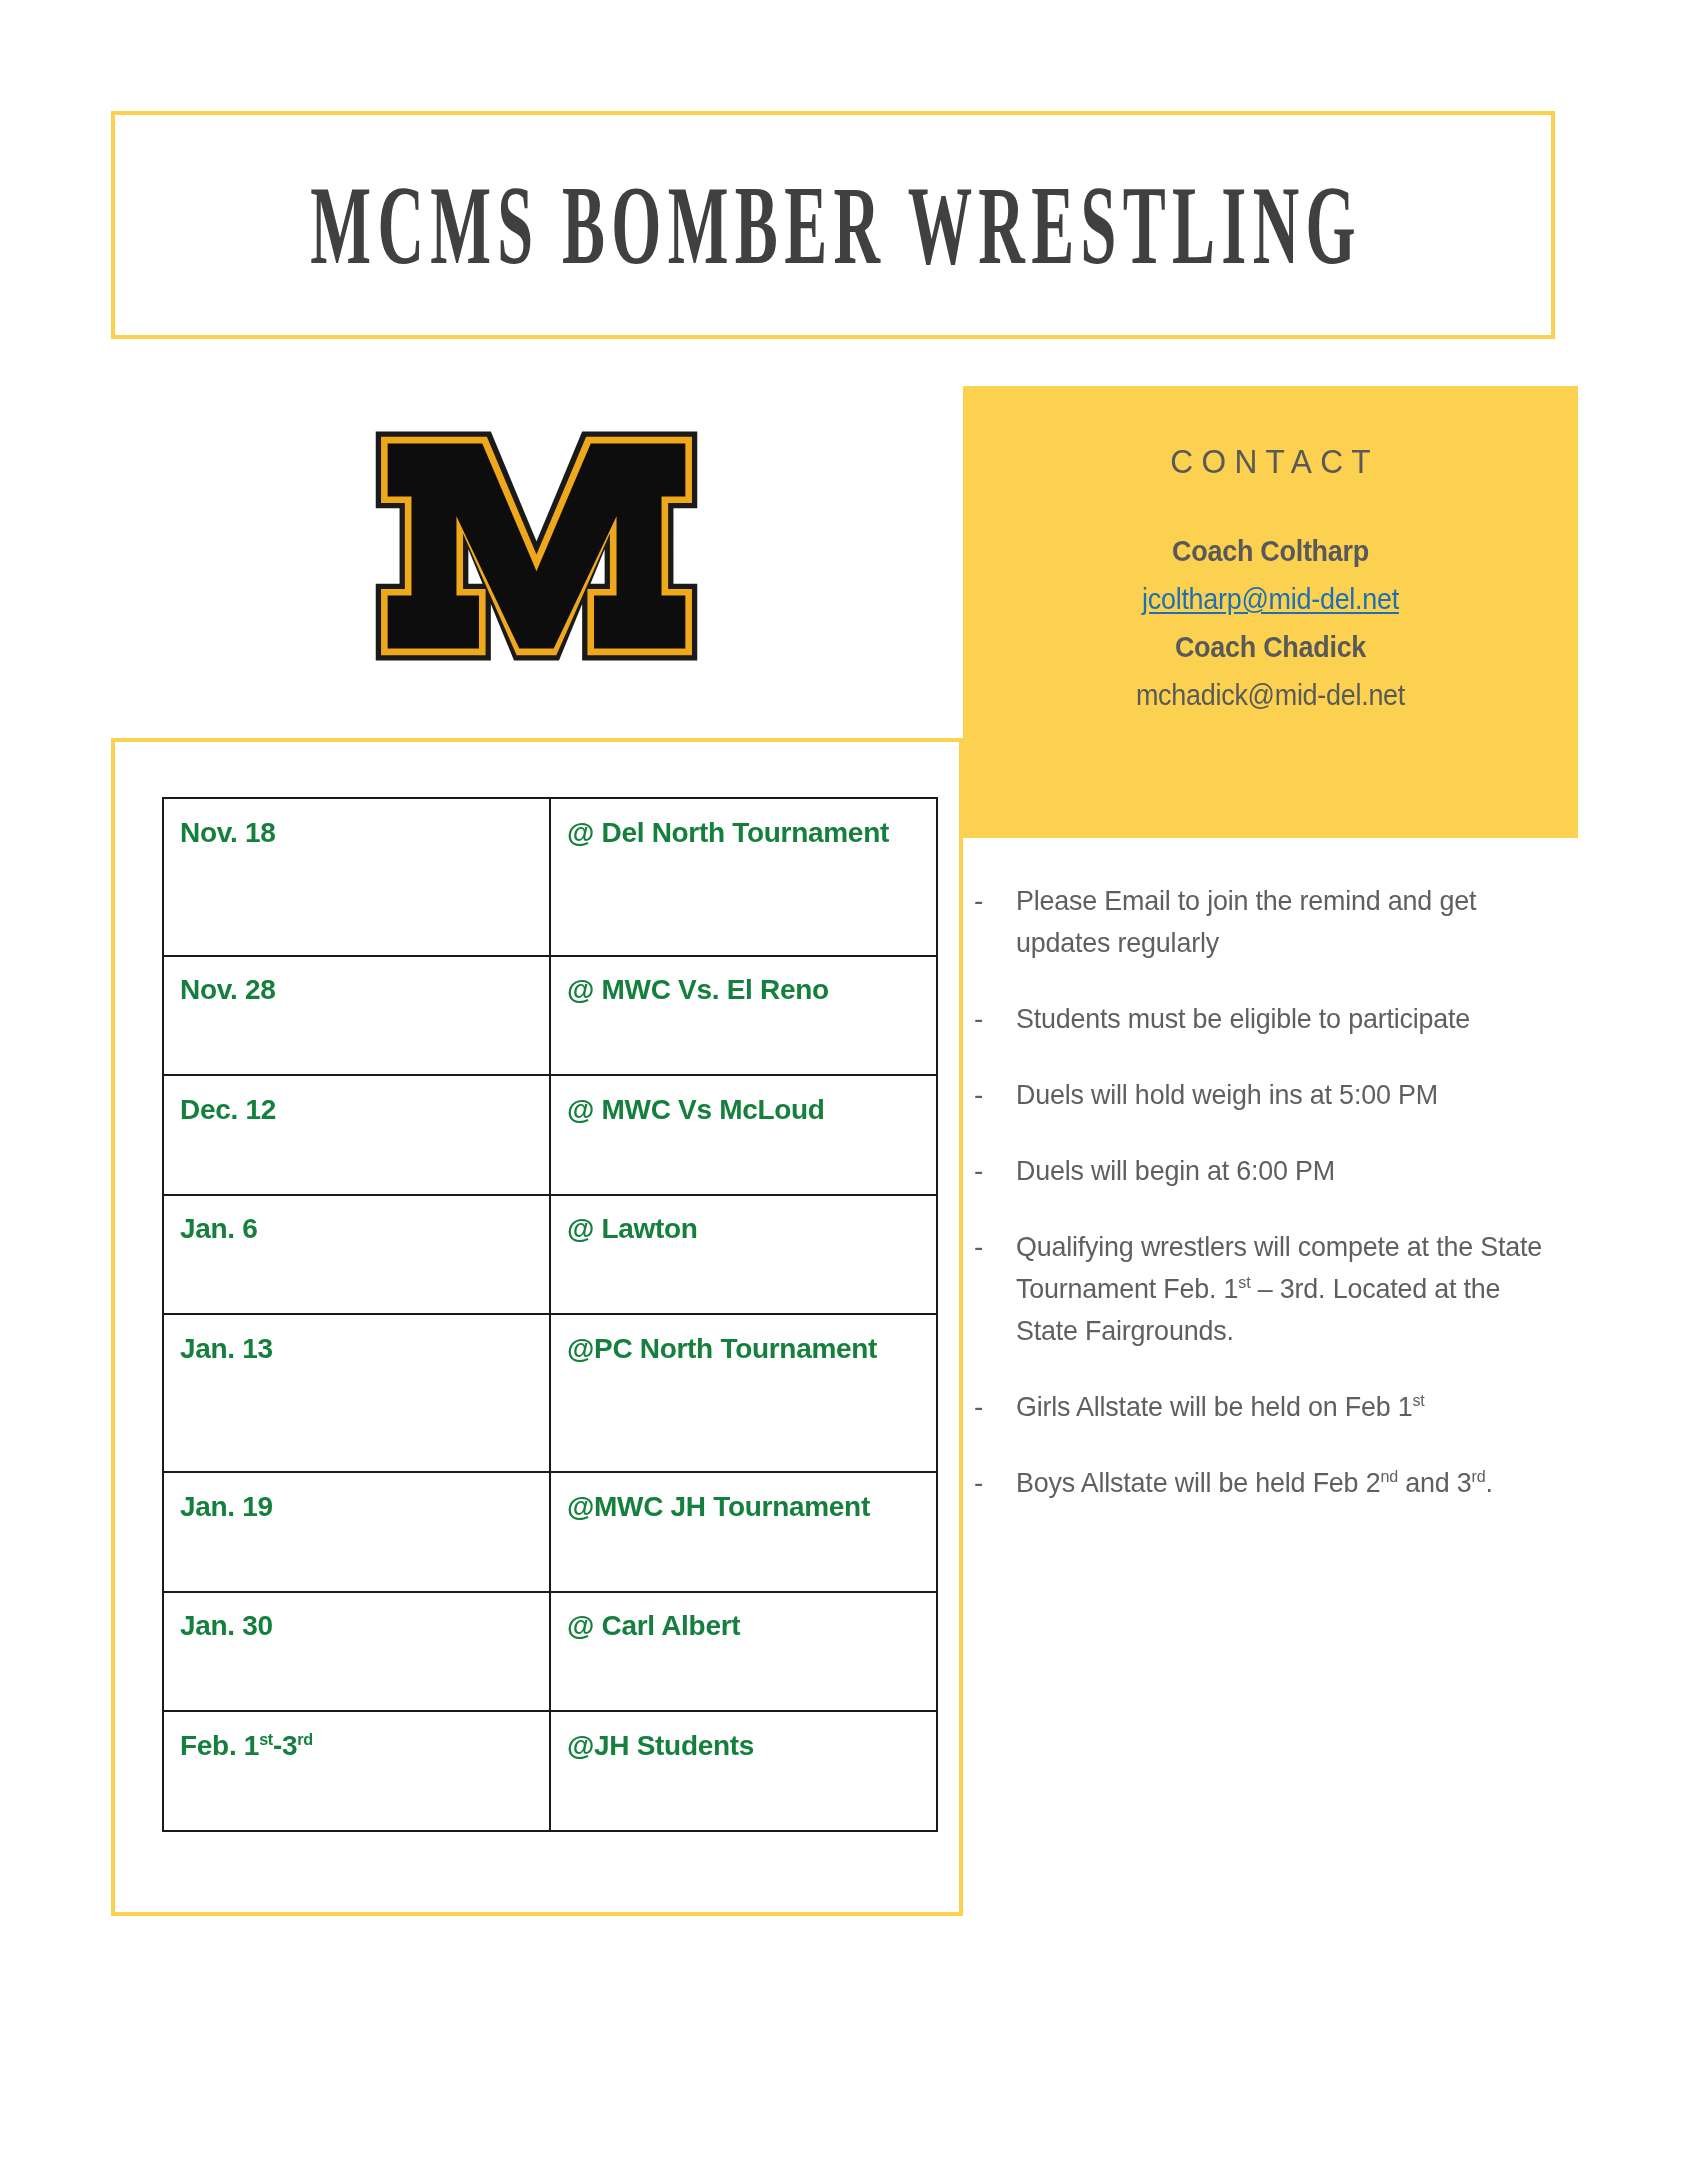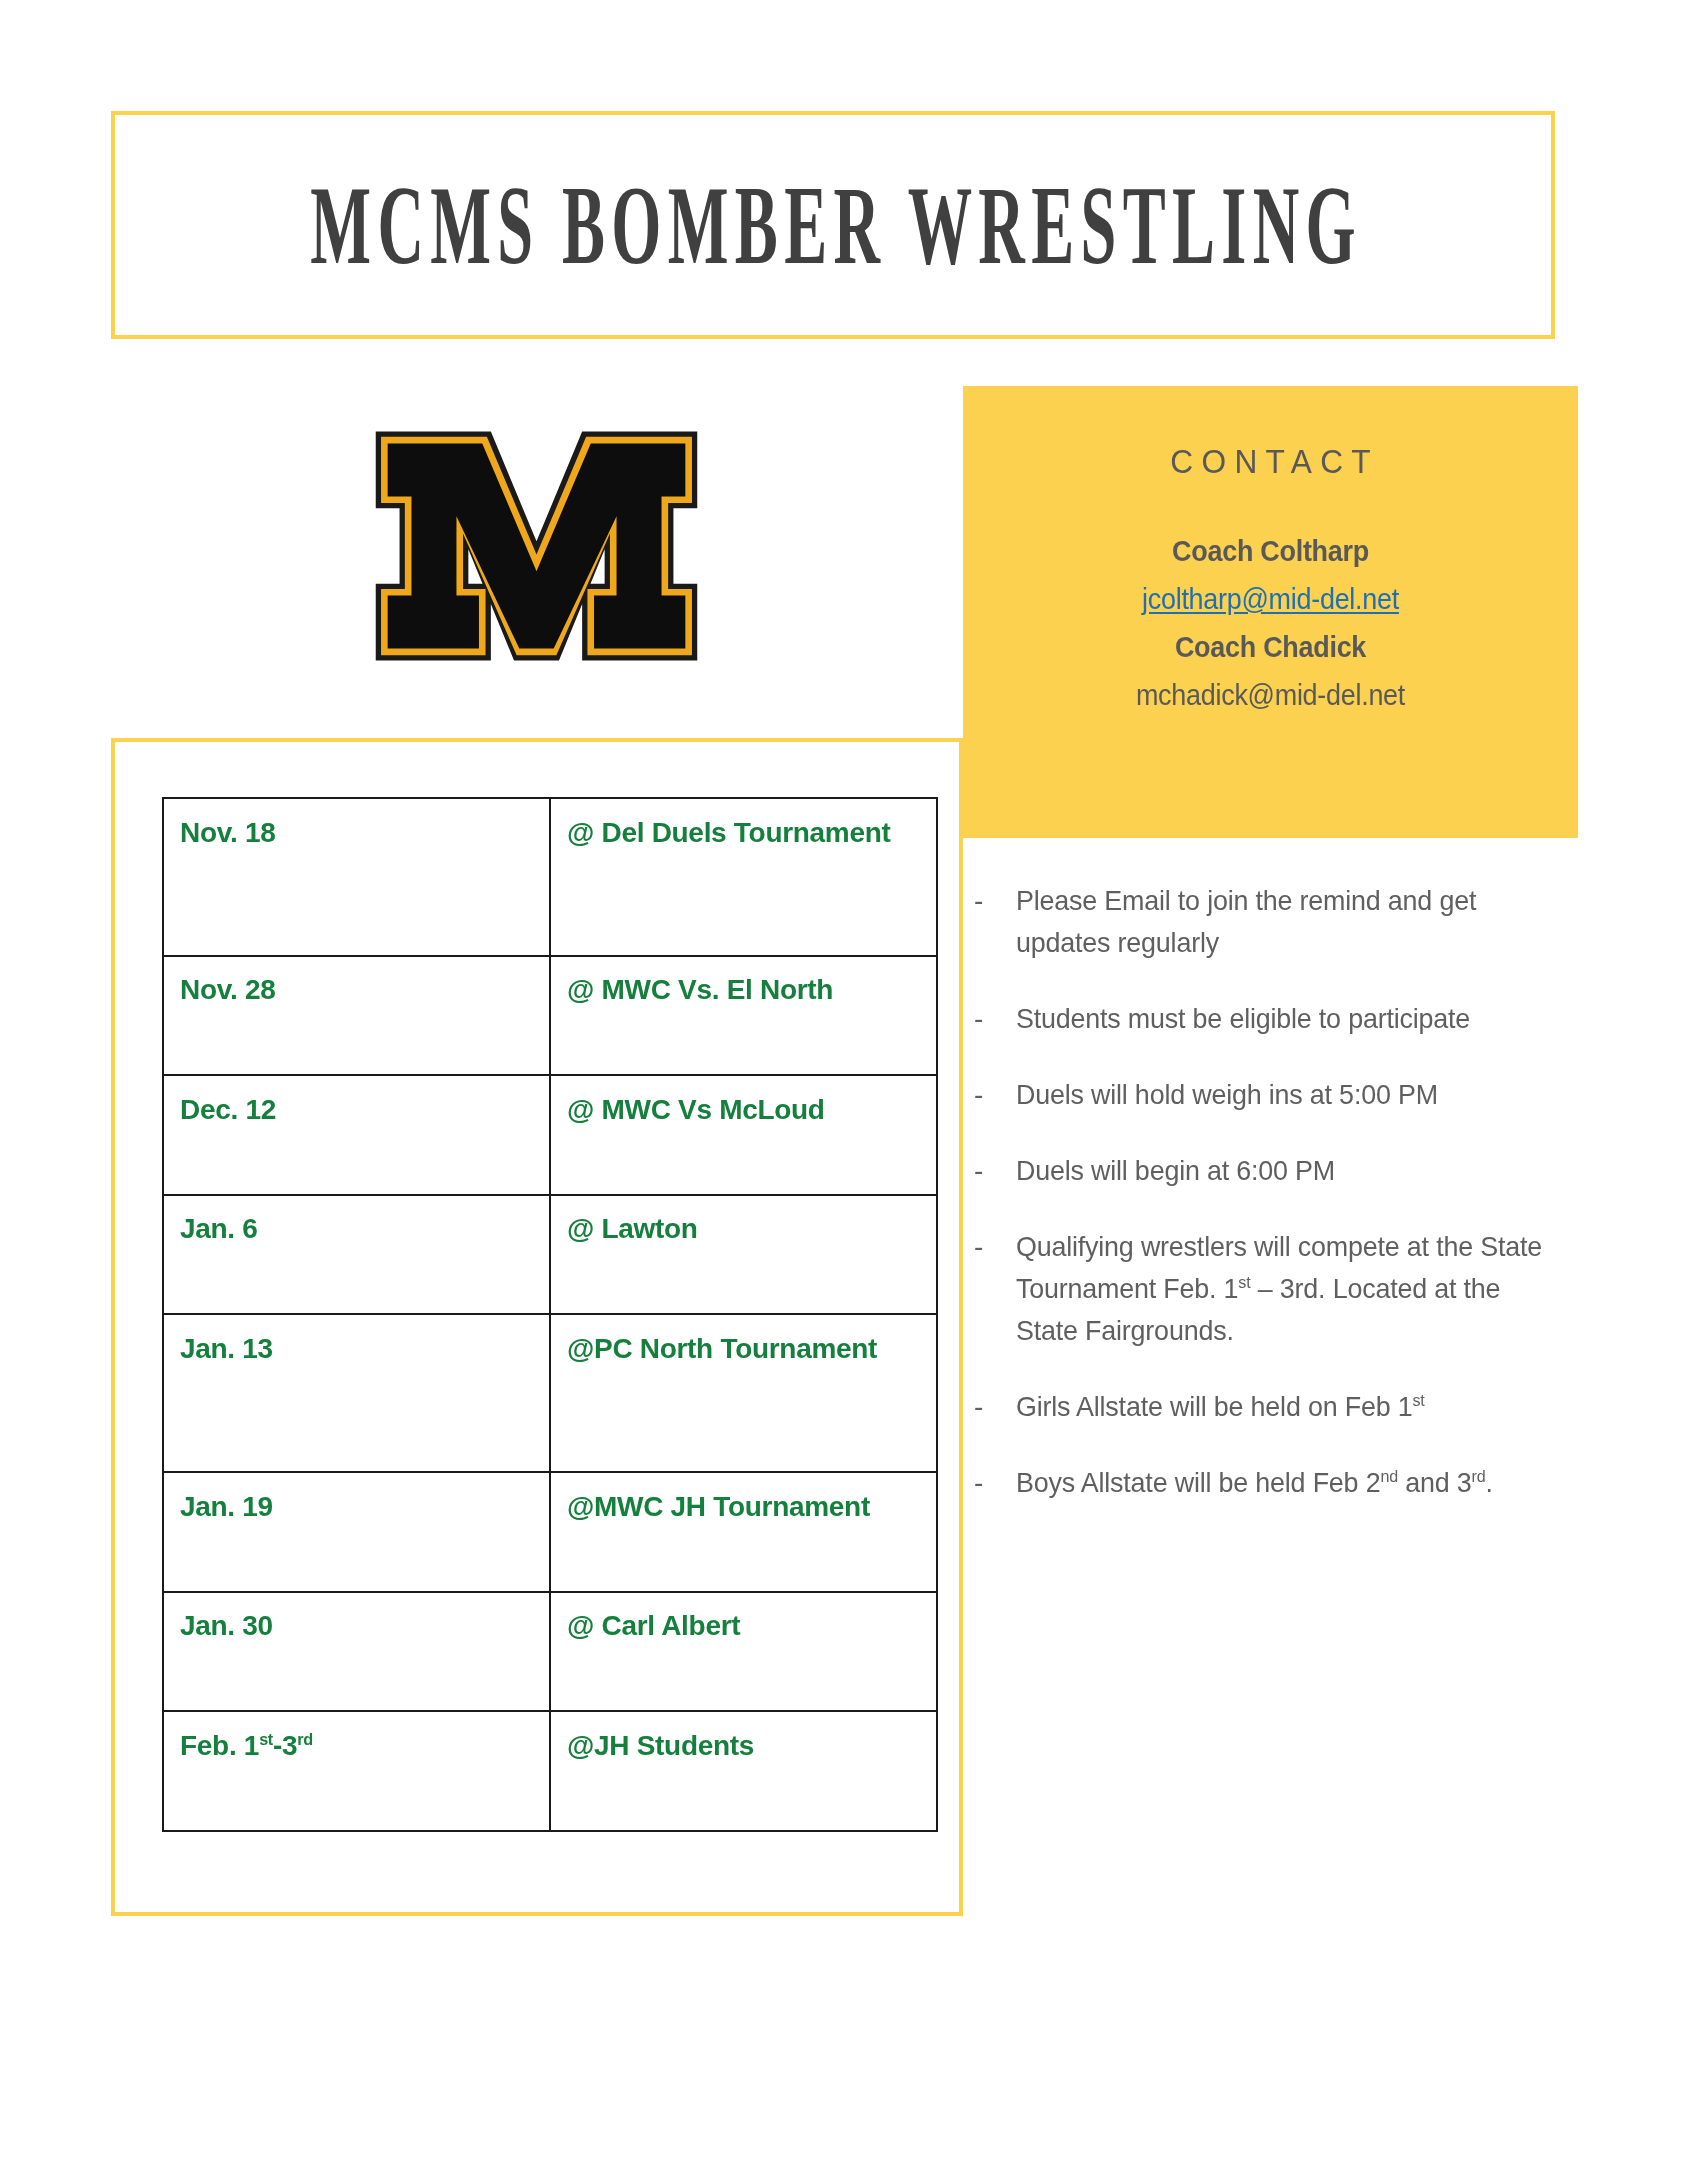--- a/index.html
+++ b/index.html
@@ -215,25 +215,25 @@
     <div class="coach-name">Coach Chadick</div>
     <div class="coach-email">mchadick@mid-del.net</div>
   </div>
 
   <div class="schedule-frame"></div>
 
   <table class="schedule-table">
     <tbody>
         <tr class="r-tall">
           <td class="c-date">Nov. 18</td>
-          <td class="c-event">@ Del Duels Tournament</td>
+          <td class="c-event">@ Del North Tournament</td>
         </tr>
         <tr class="r-short">
           <td class="c-date">Nov. 28</td>
-          <td class="c-event">@ MWC Vs. El North</td>
+          <td class="c-event">@ MWC Vs. El Reno</td>
         </tr>
         <tr class="r-short">
           <td class="c-date">Dec. 12</td>
           <td class="c-event">@ MWC Vs McLoud</td>
         </tr>
         <tr class="r-short">
           <td class="c-date">Jan. 6</td>
           <td class="c-event">@ Lawton</td>
         </tr>
         <tr class="r-tall">

